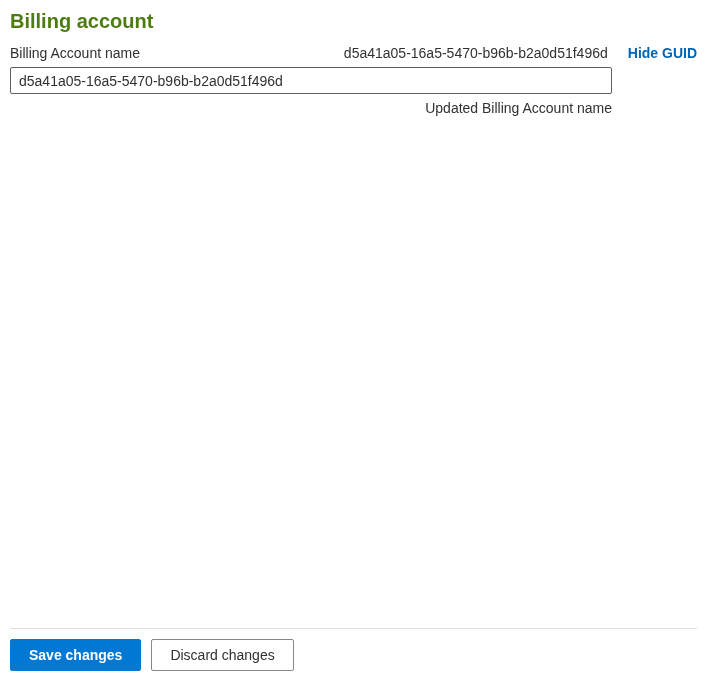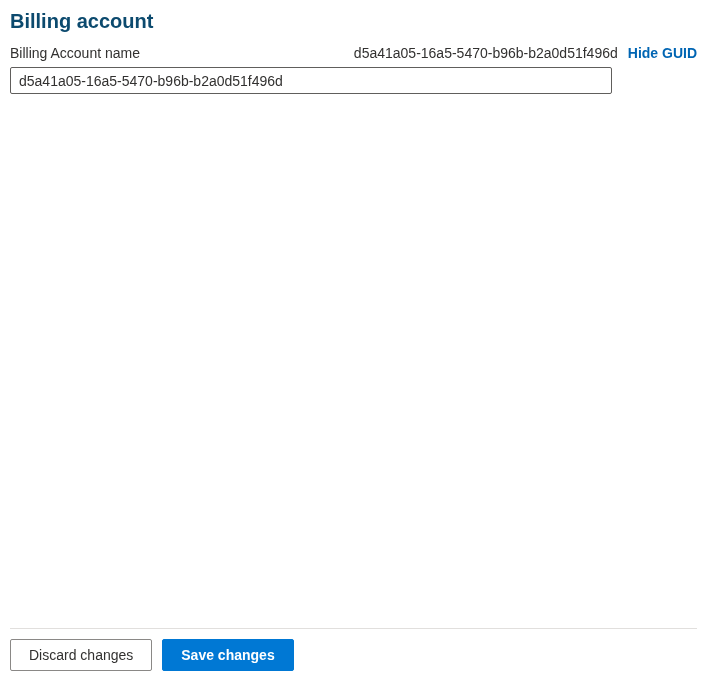--- a/index.html
+++ b/index.html
@@ -15,28 +15,28 @@
       height: 681px;
       position: relative;
       background: #ffffff;
     }
     .content {
       padding: 10px 10px 0 10px;
     }
     .page-title {
       font-size: 20px;
       font-weight: 600;
-      color: #0c4a6e;
+      color: #4d7c0f;
       margin-bottom: 12px;
     }
     .field-row {
       display: flex;
       align-items: center;
       margin-bottom: 6px;
-      gap: 10px;
+      gap: 20px;
     }
     .field-label {
       font-size: 14px;
       color: #323130;
       white-space: nowrap;
     }
     .spacer {
       flex: 1;
     }
     .guid-text {
@@ -112,18 +112,21 @@
 
   <div class="field-row">
     <span class="field-label">Billing Account name</span>
     <span class="spacer"></span>
     <span class="guid-text">d5a41a05-16a5-5470-b96b-b2a0d51f496d</span>
     <span class="link">Hide GUID</span>
   </div>
 
   <input type="text" class="text-input" value="d5a41a05-16a5-5470-b96b-b2a0d51f496d" style="">
 
+  <div class="helper-row">
+    <span class="helper-text">Updated Billing Account name</span>
+  </div>
 </div>
 
 <div class="footer">
+  <button class="btn btn-primary">Save changes</button>
   <button class="btn btn-secondary">Discard changes</button>
-  <button class="btn btn-primary">Save changes</button>
 </div>
 
 </body></html>

